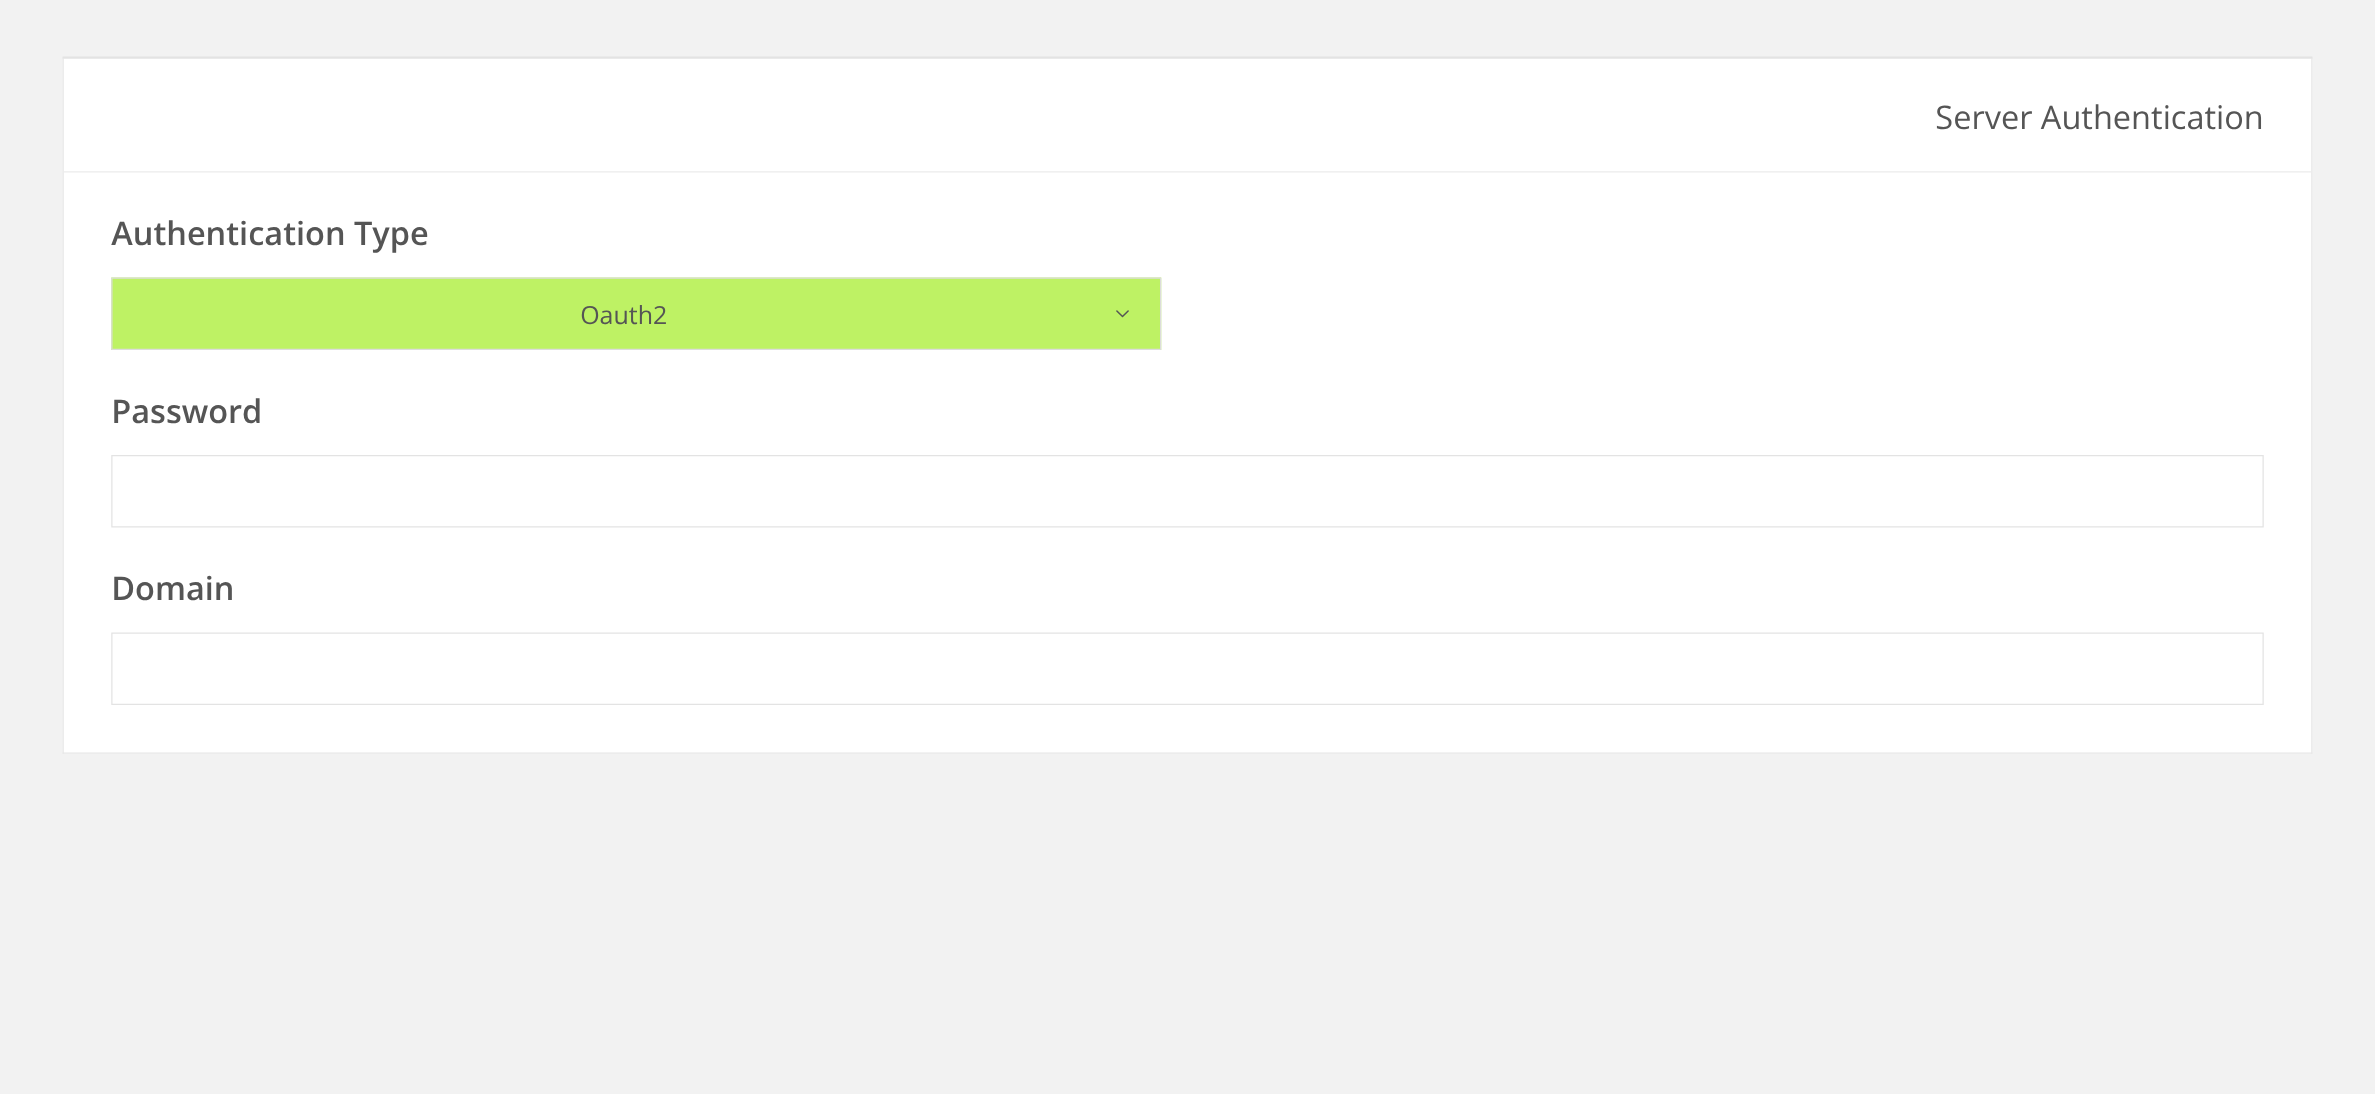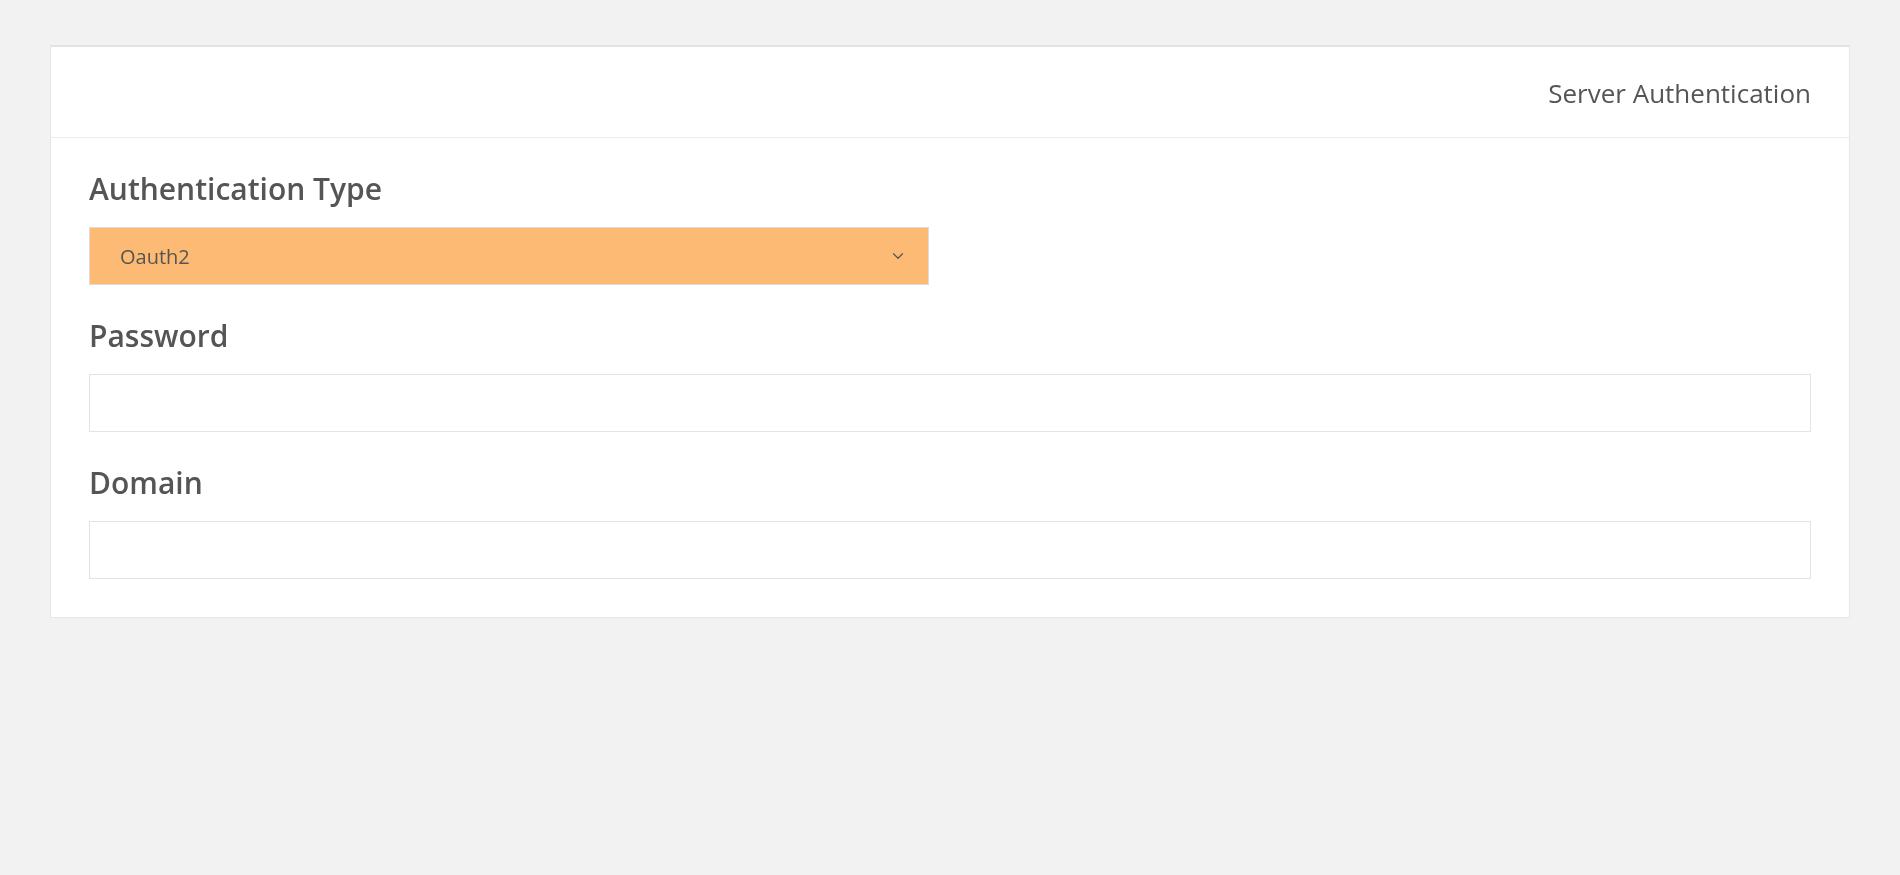--- a/index.html
+++ b/index.html
@@ -34,42 +34,43 @@
       padding: 30px 38px 38px 38px;
     }
     .form-group {
       margin-bottom: 30px;
     }
     .form-group:last-child {
       margin-bottom: 0;
     }
     .form-label {
       display: block;
-      font-size: 30px;
+      font-size: 26px;
       font-weight: 600;
       color: #555555;
       margin-bottom: 18px;
     }
     .select-wrap {
       position: relative;
       width: 840px;
     }
     .select-input {
       width: 100%;
       height: 58px;
       border: 1px solid #dcdcdc;
-      background: #fdba74;
+      background: #bef264;
       font-size: 20px;
       color: #555555;
       padding: 0 50px 0 30px;
       appearance: none;
       -webkit-appearance: none;
       -moz-appearance: none;
       outline: none;
       font-family: inherit;
+      text-align: center;
     }
     .select-chevron {
       position: absolute;
       right: 22px;
       top: 50%;
       transform: translateY(-50%);
       pointer-events: none;
     }
     .select-chevron svg {
       width: 18px;

